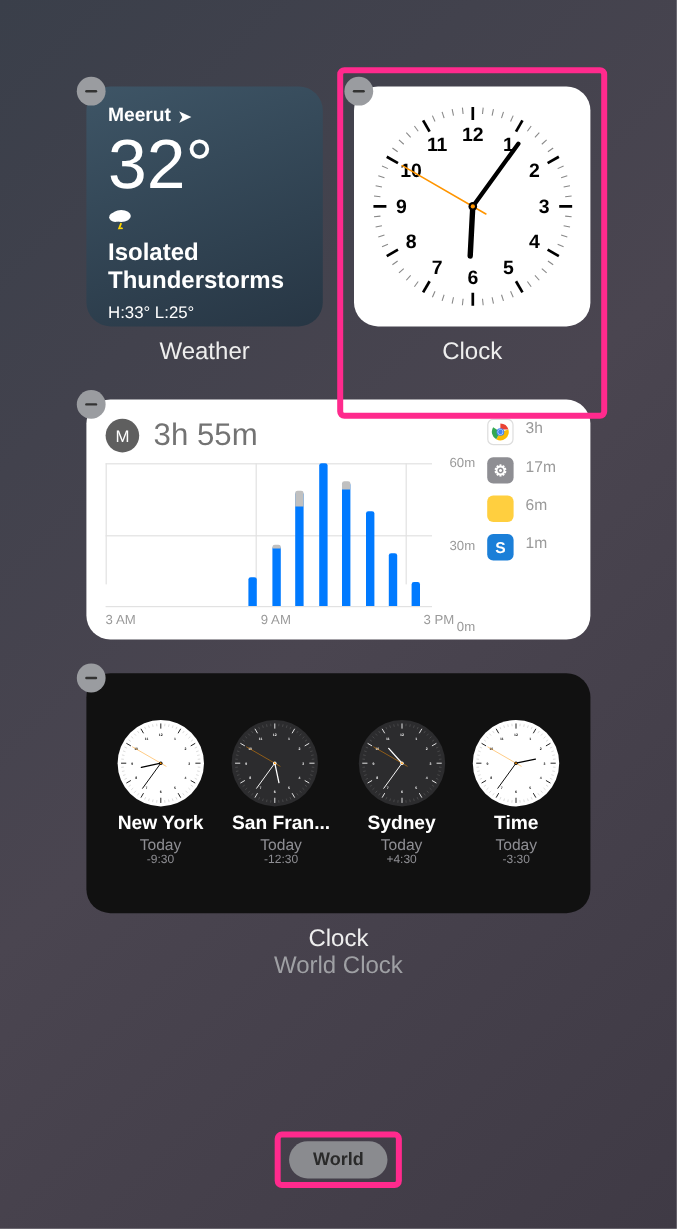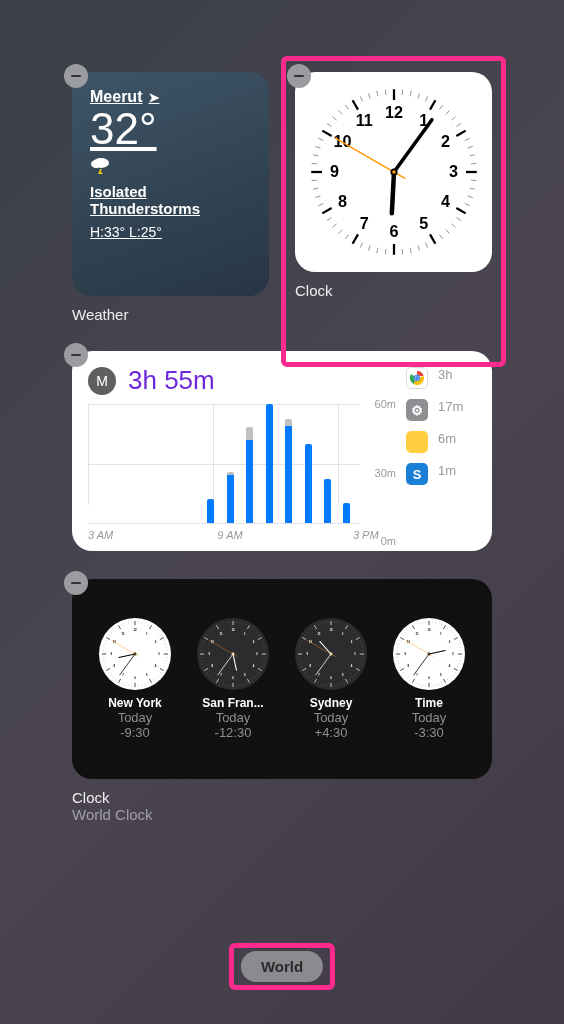--- a/index.html
+++ b/index.html
@@ -11,27 +11,26 @@
     color: #fff;
     overflow: hidden;
     position: relative;
   }
   .container { padding: 72px 72px 0 72px; }
 
   
   .row-top { display: flex; gap: 26px; }
   .widget-weather {
     flex: 1 1 0;
-    height: 224px;
+    height: 200px;
     border-radius: 20px;
     background: linear-gradient(160deg, #3e5566 0%, #273644 100%);
     padding: 16px 18px;
     position: relative;
     color: #fff;
-    text-decoration: underline;
   }
   .widget-clock-wrap { flex: 1 1 0; position: relative; }
   .widget-clock {
     height: 200px;
     border-radius: 20px;
     background: #fff;
     display: flex;
     align-items: center;
     justify-content: center;
     position: relative;
@@ -55,26 +54,26 @@
   }
   .remove-btn::before {
     content: "";
     width: 10px; height: 2.5px;
     background: #333;
     border-radius: 1px;
   }
 
   .city-row { display: flex; align-items: center; gap: 6px; font-size: 16px; font-weight: 600; }
   .loc-arrow { font-size: 13px; }
-  .temp { font-size: 44px; font-weight: 300; margin-top: -2px; }
+  .temp { font-size: 58px; font-weight: 300; margin-top: -2px; }
   .cond-icon { font-size: 18px; margin-top: 2px; }
-  .cond-text { font-size: 15px; font-weight: 600; line-height: 1.15; margin-top: 4px; }
+  .cond-text { font-size: 20px; font-weight: 600; line-height: 1.15; margin-top: 4px; }
   .hilo { font-size: 14px; font-weight: 500; margin-top: 6px; }
 
-  .caption { text-align: left; margin-top: 10px; font-size: 15px; }
+  .caption { text-align: center; margin-top: 10px; font-size: 20px; }
   .caption .t1 { color: #eee; }
   .caption .t2 { color: #9fa0a4; }
 
   .highlight-pink {
     position: absolute;
     border: 5px solid #ff2a8d;
     border-radius: 6px;
     pointer-events: none;
     z-index: 10;
   }
@@ -86,27 +85,27 @@
     border-radius: 20px;
     background: #fff;
     position: relative;
     display: flex;
     padding: 14px 16px 10px 16px;
     color: #000;
   }
   .st-left { flex: 1; display: flex; flex-direction: column; }
   .st-head { display: flex; align-items: center; gap: 12px; }
   .st-avatar { width: 28px; height: 28px; border-radius: 50%; background: #5f5f5f; color: #fff; display: flex; align-items: center; justify-content: center; font-size: 14px; font-weight: 500; }
-  .st-total { font-size: 26px; font-weight: 400; color: #6d28d9; }
+  .st-total { font-size: 26px; font-weight: 400; color: #737373; }
   .st-chart { flex: 1; position: relative; margin-top: 8px; text-align: center; }
   .chart-grid { position: absolute; inset: 0 36px 18px 0; }
   .gline { position: absolute; left: 0; right: 0; height: 1px; background: #e2e2e2; }
   .gline-v { position: absolute; top: 0; bottom: 18px; width: 1px; background: #e2e2e2; }
   .glabel { position: absolute; right: 0; font-size: 11px; color: #9a9a9a; transform: translateY(-50%); }
-  .xlabel { position: absolute; bottom: 0; font-size: 11px; color: #9a9a9a; font-style: italic; }
+  .xlabel { position: absolute; bottom: 0; font-size: 11px; color: #9a9a9a; }
   .bars { position: absolute; left: 0; right: 36px; bottom: 18px; top: 0; display: flex; align-items: flex-end; }
   .hourbar { width: 7px; background: #007aff; border-radius: 2px 2px 0 0; position: absolute; bottom: 0; }
   .hourbar .greytop { position: absolute; left:0; right:0; top:-1px; background:#c0c0c0; border-radius:2px 2px 0 0; }
   .st-right { width: 70px; margin-left: 10px; display: flex; flex-direction: column; gap: 10px; padding-top:2px; }
   .app-row { display: flex; align-items: flex-start; gap: 10px; }
   .app-icn { width: 22px; height: 22px; border-radius: 5px; display:flex; align-items:center; justify-content:center; font-size:13px; font-weight:700; color:#fff; }
   .app-time { font-size: 13px; color: #9a9a9a; }
 
   
   .widget-world {
@@ -114,23 +113,23 @@
     height: 200px;
     border-radius: 20px;
     background: #111;
     position: relative;
     display: flex;
     align-items: center;
     justify-content: space-around;
     padding: 12px 14px;
   }
   .wc-col { text-align: center; }
-  .wc-name { color: #fff; font-size: 12px; font-weight: 600; margin-top: 6px; white-space: nowrap; overflow: hidden; text-overflow: ellipsis; max-width: 88px; }
+  .wc-name { color: #fff; font-size: 16px; font-weight: 600; margin-top: 6px; white-space: nowrap; overflow: hidden; text-overflow: ellipsis; max-width: 88px; }
   .wc-day { color: #8e8e93; font-size: 13px; }
-  .wc-off { color: #8e8e93; font-size: 13px; }
+  .wc-off { color: #8e8e93; font-size: 10px; }
 
   
   .done-wrap { position: absolute; bottom: 42px; left: 50%; transform: translateX(-50%); }
   .done-btn {
     background: #8a8b8f;
     color: #2a2a2a;
     border-radius: 18px;
     padding: 7px 20px;
     font-size: 15px;
     font-weight: 600;

